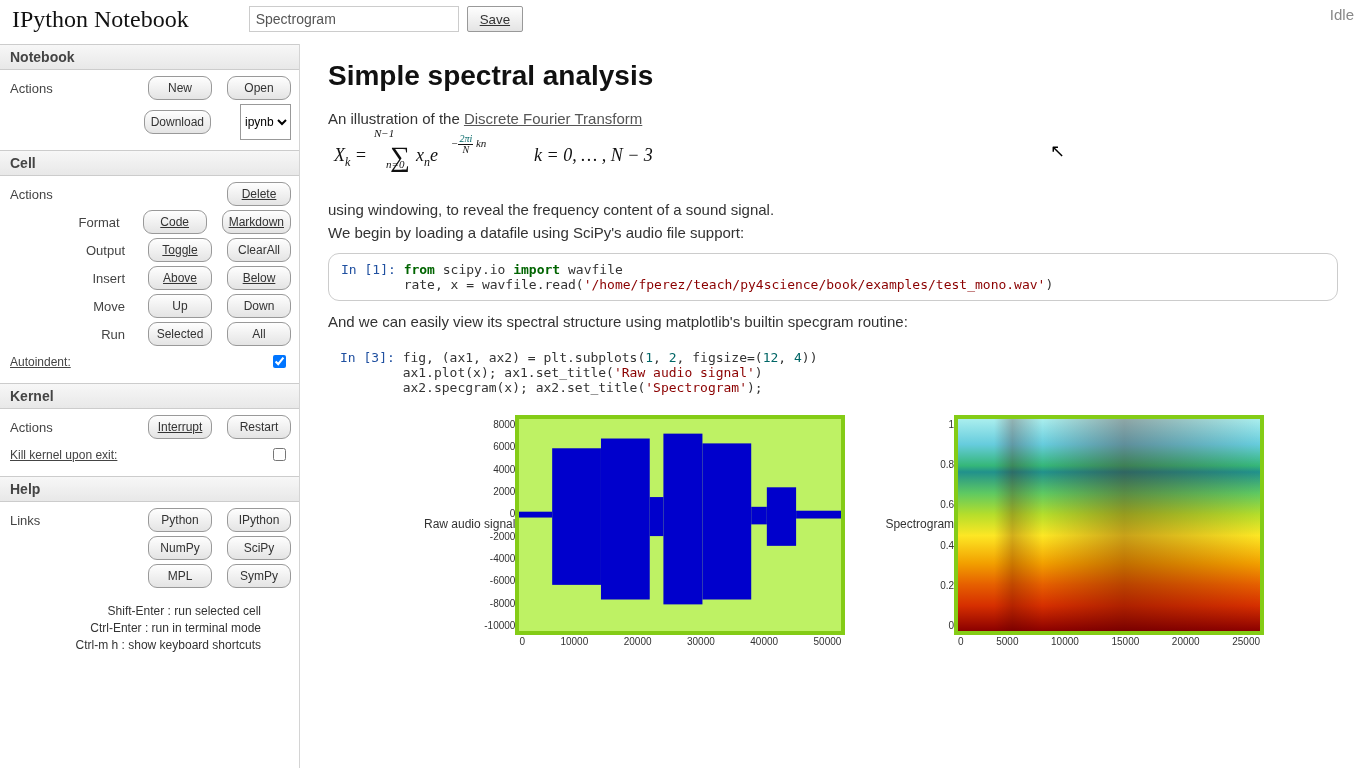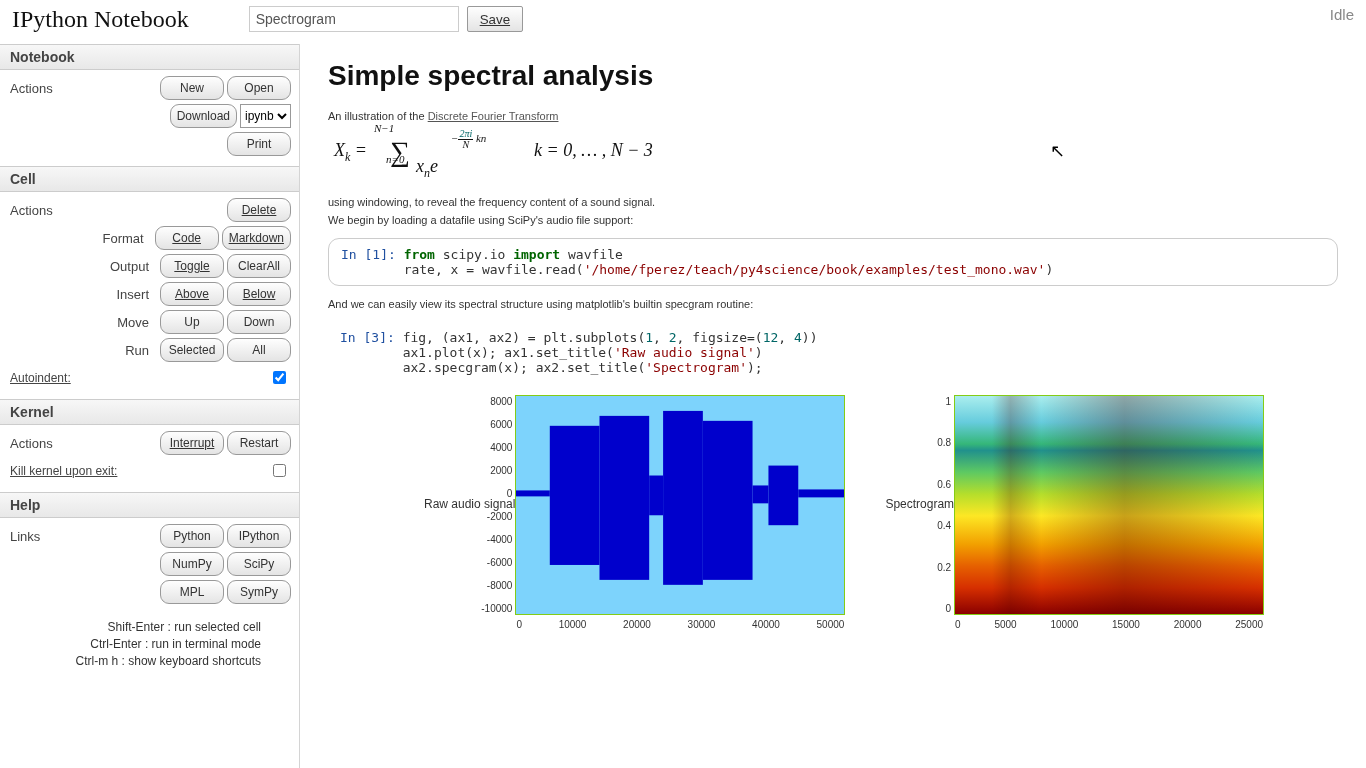--- a/index.html
+++ b/index.html
@@ -71,20 +71,21 @@
   color: #444;
 }
 .panel-body {
   padding: 6px 8px;
 }
 .row {
   display: flex;
   align-items: center;
   margin-bottom: 4px;
   justify-content: flex-end;
+  gap: 12px;
 }
 .row .label {
   margin-right: 8px;
   color: #444;
   font-size: 13px;
 }
 .row .label.left {
   margin-right: auto;
   margin-left: 2px;
 }
@@ -95,25 +96,25 @@
   border: 1px solid #999;
   border-radius: 9px;
   background: linear-gradient(#fefefe,#e4e4e4);
   color: #333;
   font-size: 12px;
   cursor: pointer;
   margin-left: 3px;
 }
 .btn.u { text-decoration: underline; }
 select.dl-select {
-  height: 24px;
+  height: 36px;
   border: 1px solid #999;
   background: #fff;
   font-size: 12px;
-  margin-left: 3px;
+  margin-left: 17px;
 }
 .chk-row {
   display: flex;
   align-items: center;
   justify-content: space-between;
   padding: 2px 2px 6px;
   color: #444;
   text-decoration: underline;
 }
 .chk-row input { margin-left: 6px; }
@@ -128,36 +129,36 @@
   position: relative;
   overflow-y: scroll;
   padding: 16px 28px 24px;
 }
 .doc-title {
   font-size: 28px;
   font-weight: bold;
   margin: 0 0 18px;
   color: #111;
 }
-.line { font-size: 11px; color: #333; margin-bottom: 6px; }
+.line { font-size: 15px; color: #333; margin-bottom: 6px; }
 a.md-link { color: #555; text-decoration: underline; }
 .math {
   font-family: "Cambria Math", Georgia, serif;
   font-size: 18px;
   font-style: italic;
   color: #111;
   margin: 8px 0 18px 6px;
   position: relative;
   height: 48px;
 }
 .math .sum { font-size: 28px; font-style: normal; position: absolute; left: 56px; top: 6px; }
 .math .sum-top { position: absolute; left: 40px; top: -8px; font-size: 11px; font-style: italic;}
 .math .sum-bot { position: absolute; left: 52px; top: 23px; font-size: 11px; font-style: italic;}
 .math .main1 { position: absolute; left: 0; top: 10px; }
-.math .main2 { position: absolute; left: 82px; top: 26px; font-style: italic; }
+.math .main2 { position: absolute; left: 82px; top: 10px; font-style: italic; }
 .math .sup { position: absolute; left: 117px; top: -1px; font-size: 11px; }
 .math .frac { display: inline-block; text-align: center; vertical-align: middle; line-height: 1; font-size: 10px;}
 .math .frac .num { border-bottom: 1px solid #111; display: block; padding: 0 1px;}
 .math .kpart { position: absolute; left: 200px; top: 10px; }
 .code-cell {
   border: 1px solid #ccc;
   border-radius: 11px;
   padding: 8px 12px;
   margin: 12px 0;
   font-family: Menlo, Consolas, "DejaVu Sans Mono", monospace;
@@ -176,22 +177,22 @@
   margin-left: 96px;
 }
 .plot {
   display: flex;
   flex-direction: row;
   align-items: center;
 }
 .plot-title { font-size: 12px; color: #333; margin-bottom: 2px; }
 .plot-frame {
   position: relative;
-  border: 1px solid #84cc16;
-  background: #7dd3fc;
+  border: 4px solid #84cc16;
+  background: #bef264;
 }
 .plot-frame.waveform { width: 330px; height: 220px; }
 .plot-frame.specgram { width: 310px; height: 220px; }
 .yticks, .xticks {
   position: absolute;
   font-size: 10px;
   color: #333;
 }
 .yticks { left: -44px; top: 0; bottom: 0; width: 40px; text-align: right; display:flex; flex-direction:column; justify-content:space-between;}
 .xticks { left: 0; right: 0; bottom: -16px; display:flex; justify-content:space-between; }
@@ -222,23 +223,20 @@
       <div class="row">
         <span class="label left">Actions</span>
         <button class="btn">New</button>
         <button class="btn">Open</button>
       </div>
       <div class="row">
         <button class="btn">Download</button>
         <select class="dl-select">
           <option>ipynb</option>
         </select>
-      </div>
-      <div class="row">
-        <button class="btn">Print</button>
       </div>
     </div>
 
     <div class="panel-header">Cell</div>
     <div class="panel-body">
       <div class="row">
         <span class="label left">Actions</span>
         <button class="btn u">Delete</button>
       </div>
       <div class="row">

